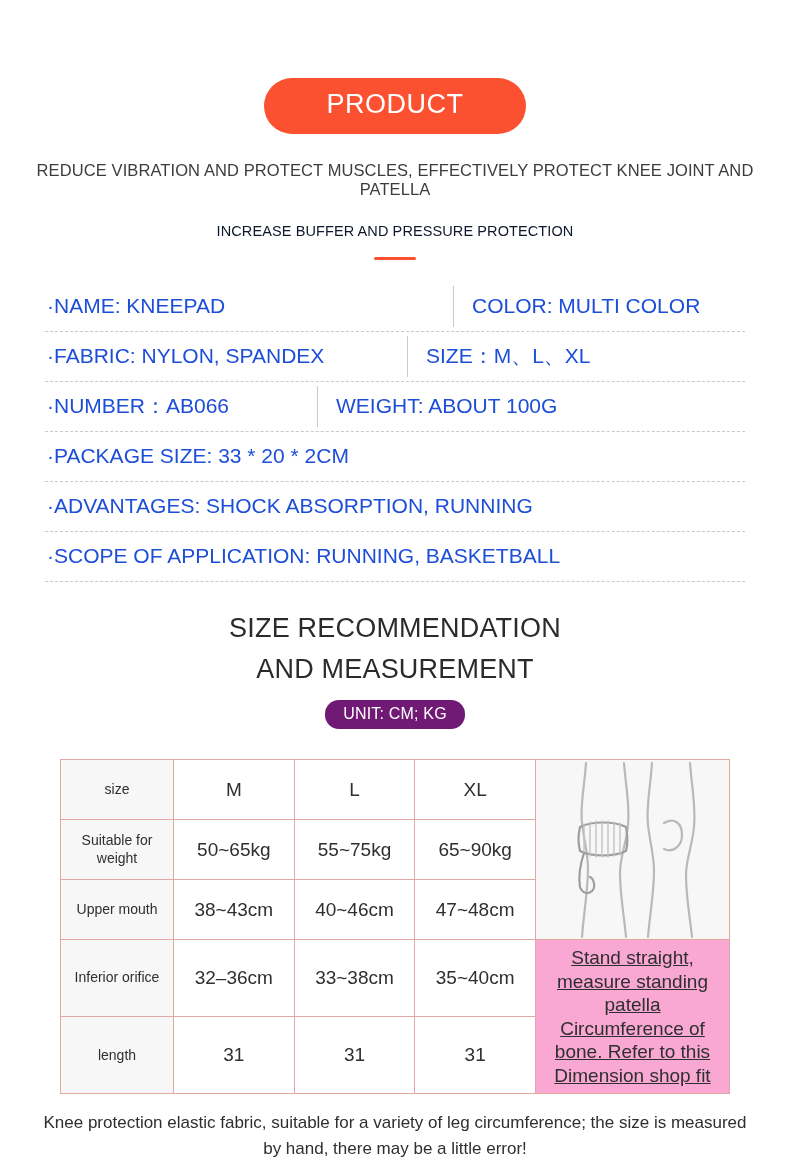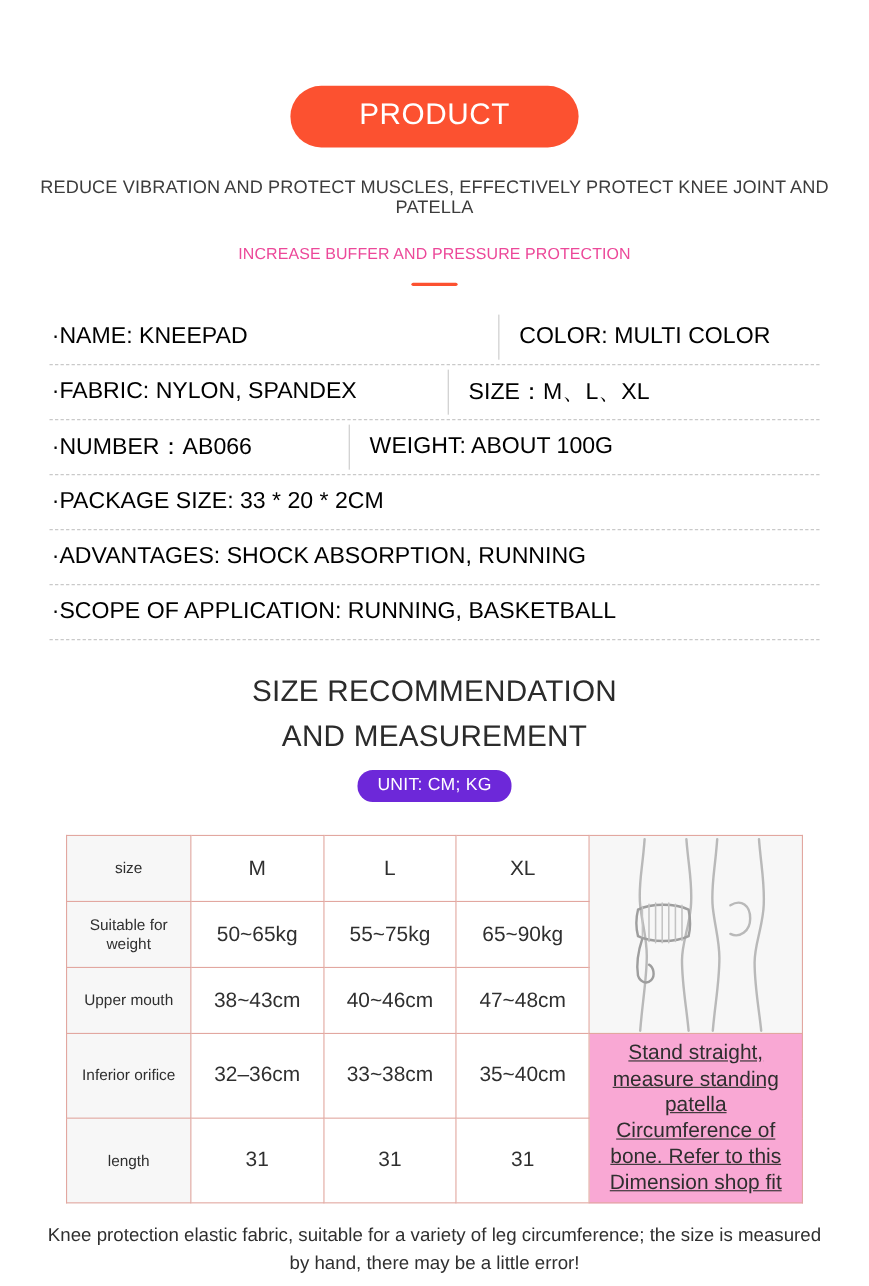--- a/index.html
+++ b/index.html
@@ -47,21 +47,21 @@
   .subline1 {
     text-align: center;
     font-size: 16.5px;
     color: #3c3c3c;
     margin-top: 27px;
     letter-spacing: 0.1px;
   }
   .subline2 {
     text-align: center;
     font-size: 14.5px;
-    color: #ec4899;
+    color: #0f172a;
     margin-top: 24px;
     letter-spacing: 0.1px;
   }
   .red-rule {
     width: 42px;
     height: 3px;
     background: #fc5130;
     margin: 18px auto 0 auto;
     border-radius: 2px;
   }
@@ -75,21 +75,21 @@
     display: flex;
     align-items: stretch;
     border-bottom: 1px dashed #c9c9c9;
     height: 50px;
   }
   .spec-row:last-child { border-bottom: 1px dashed #c9c9c9; }
   .spec-cell {
     display: flex;
     align-items: center;
     font-size: 21px;
-    color: #000000;
+    color: #1d4ed8;
     padding: 0 4px;
     white-space: nowrap;
   }
   .spec-cell.left { padding-left: 2px; }
   .divider-v {
     width: 1px;
     background: #c9c9c9;
     margin: 4px 14px 4px 14px;
     flex: 0 0 1px;
   }
@@ -105,21 +105,21 @@
     line-height: 1.52;
     margin-top: 26px;
     letter-spacing: 0.2px;
   }
   .unit-pill-wrap {
     display: flex;
     justify-content: center;
     margin-top: 10px;
   }
   .unit-pill {
-    background: #6d28d9;
+    background: #701a75;
     color: #ffffff;
     border-radius: 14px;
     font-size: 16px;
     padding: 5px 18px 6px 18px;
     letter-spacing: 0.2px;
   }
 
   
   .size-table-wrap {
     width: 670px;

